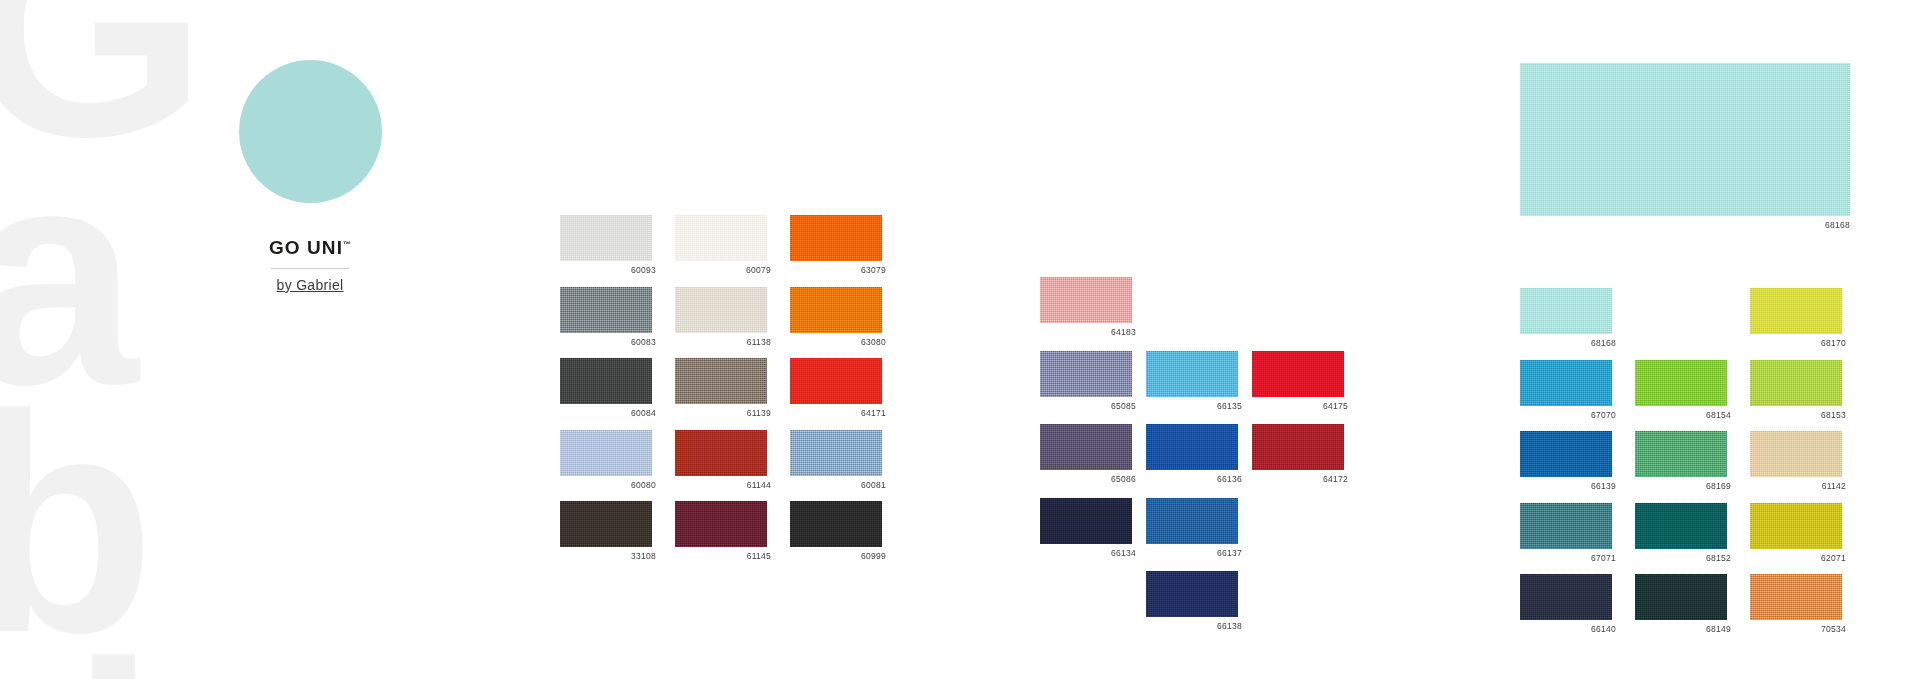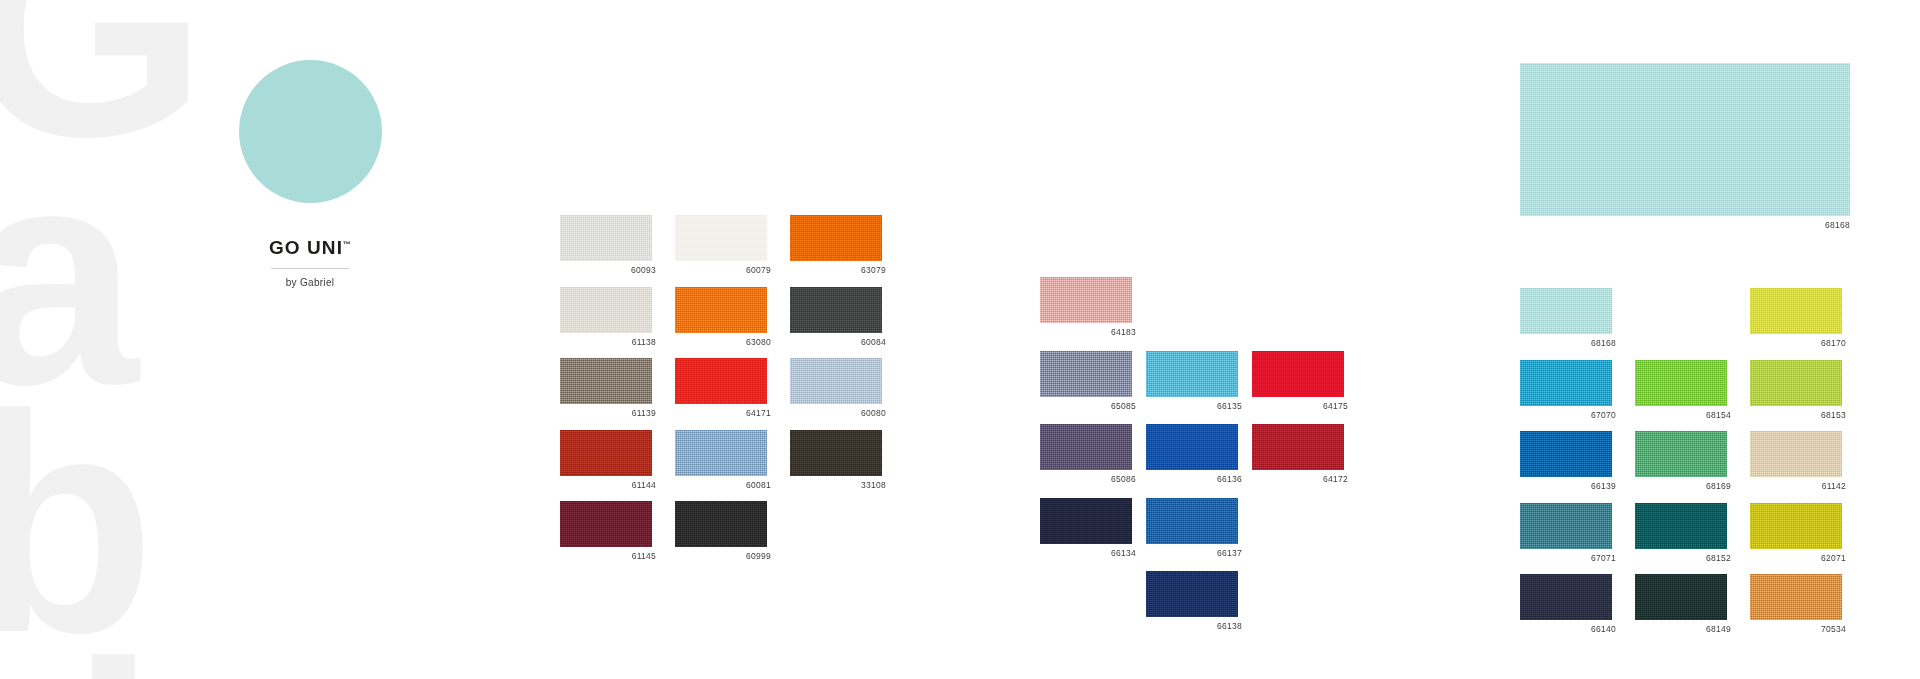--- a/index.html
+++ b/index.html
@@ -69,23 +69,24 @@
     font-weight: 600;
   }
   #brand-rule {
     width: 78px;
     height: 1px;
     background: #cfcfcf;
     margin: 9px auto 0 auto;
   }
   #brand-sub {
     margin-top: 8px;
-    font-size: 10px;
+    font-size: 14px;
     color: #3b3b3a;
     letter-spacing: 0.3px;
+    text-decoration: underline;
   }
 
   
   .group {
     position: absolute;
     display: grid;
     grid-auto-rows: min-content;
   }
   .cell {
     width: 96px;
@@ -186,20 +187,24 @@
       </div>
       <div class="cell">
         <div class="sw" style="background: rgb(240, 239, 233);"></div>
         <div class="code">60079</div>
       </div>
       <div class="cell">
         <div class="sw" style="background: rgb(244, 83, 16);"></div>
         <div class="code">63079</div>
       </div>
       <div class="cell">
+        <div class="sw" style="background: rgb(111, 118, 121);"></div>
+        <div class="code">60083</div>
+      </div>
+      <div class="cell">
         <div class="sw" style="background: rgb(221, 214, 201);"></div>
         <div class="code">61138</div>
       </div>
       <div class="cell">
         <div class="sw" style="background: rgb(239, 99, 19);"></div>
         <div class="code">63080</div>
       </div>
       <div class="cell">
         <div class="sw" style="background: rgb(59, 60, 60);"></div>
         <div class="code">60084</div>

